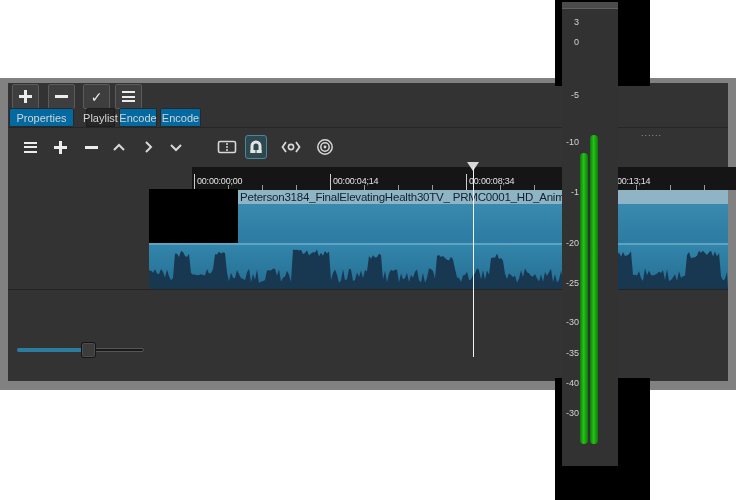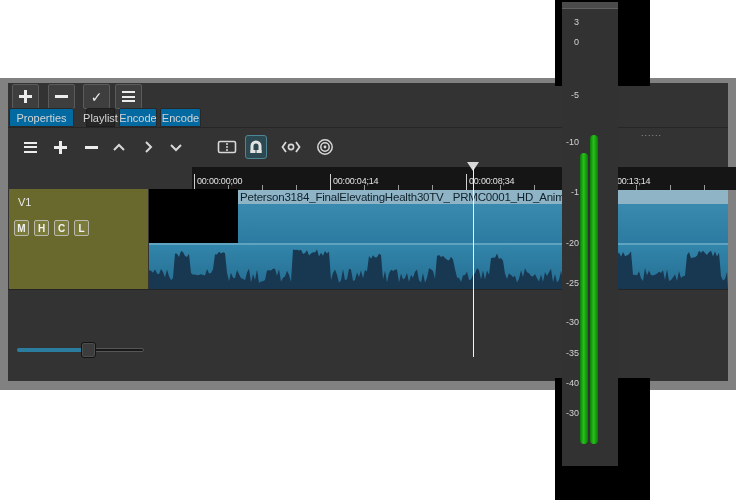--- a/index.html
+++ b/index.html
@@ -224,27 +224,20 @@
         <span class="mtick" style="left: 206px;"></span>
         <span class="mtick" style="left: 240px;"></span>
         <span class="mtick" style="left: 308px;"></span>
         <span class="mtick" style="left: 342px;"></span>
         <span class="mtick" style="left: 376px;"></span>
         <span class="mtick" style="left: 444px;"></span>
         <span class="mtick" style="left: 478px;"></span>
         <span class="mtick" style="left: 512px;"></span>
       </div>
 
-    <div class="track-head">
-      <div class="track-name">V1</div>
-      <div class="thbtn" style="left:5px">M</div>
-      <div class="thbtn" style="left:25px">H</div>
-      <div class="thbtn" style="left:45px">C</div>
-      <div class="thbtn" style="left:65px">L</div>
-    </div>
 
     <div class="clip">
       <div class="clip-title-strip"></div>
       <div class="clip-body"></div>
       <div class="clip-title">Peterson3184_FinalElevatingHealth30TV_ PRMC0001_HD_AnimCod</div>
       <div class="clip-thumb"></div>
       <div class="wave-topline"></div>
       <div class="wave-area"><svg width="579" height="44" viewBox="0 0 579 44">
             <path d="M0,44 L0,25.2 L2,25.7 L4,27.7 L6,24.2 L8,28.5 L10,29.2 L12,23.9 L14,27.0 L16,32.5 L18,24.5 L20,31.2 L22,35.2 L24,33.0 L26,8.4 L28,8.7 L30,12.0 L32,5.9 L34,7.0 L36,11.0 L38,12.1 L40,8.7 L42,28.1 L44,29.7 L46,29.5 L48,30.2 L50,29.9 L52,29.3 L54,30.0 L56,30.5 L58,24.1 L60,28.4 L62,28.1 L64,24.2 L66,9.2 L68,9.4 L70,6.7 L72,8.6 L74,7.2 L76,8.1 L78,27.7 L80,36.2 L82,27.7 L84,32.8 L86,33.2 L88,25.1 L90,29.2 L92,33.2 L94,33.7 L96,35.2 L98,27.6 L100,23.8 L102,37.5 L104,29.1 L106,35.0 L108,24.6 L110,38.0 L112,36.6 L114,36.3 L116,35.1 L118,25.6 L120,25.2 L122,25.5 L124,23.8 L126,23.7 L128,30.8 L130,24.2 L132,36.8 L134,32.8 L136,31.5 L138,25.7 L140,29.7 L142,36.9 L144,4.4 L146,5.1 L148,4.7 L150,5.5 L152,4.8 L154,8.9 L156,8.0 L158,5.2 L160,10.4 L162,8.6 L164,7.2 L166,7.6 L168,4.6 L170,11.4 L172,7.7 L174,10.8 L176,6.0 L178,8.5 L180,6.4 L182,35.2 L184,28.1 L186,24.6 L188,29.7 L190,37.7 L192,35.5 L194,24.0 L196,35.3 L198,34.3 L200,23.8 L202,24.4 L204,36.0 L206,35.0 L208,27.5 L210,31.9 L212,25.6 L214,33.2 L216,25.1 L218,26.6 L220,11.0 L222,13.8 L224,10.3 L226,12.4 L228,12.2 L230,8.8 L232,10.0 L234,34.8 L236,25.7 L238,37.4 L240,28.6 L242,24.7 L244,26.0 L246,24.7 L248,24.5 L250,37.4 L252,28.4 L254,34.4 L256,33.1 L258,28.0 L260,37.1 L262,30.1 L264,32.8 L266,26.7 L268,24.5 L270,35.2 L272,37.6 L274,27.9 L276,37.7 L278,33.0 L280,23.2 L282,24.2 L284,26.0 L286,33.7 L288,11.1 L290,10.0 L292,12.0 L294,10.9 L296,13.0 L298,14.7 L300,15.4 L302,11.8 L304,14.4 L306,24.0 L308,32.6 L310,32.9 L312,37.0 L314,30.6 L316,29.9 L318,26.7 L320,34.9 L322,34.4 L324,29.6 L326,28.6 L328,23.3 L330,25.2 L332,34.4 L334,25.3 L336,34.8 L338,25.6 L340,29.7 L342,13.2 L344,12.5 L346,12.7 L348,8.5 L350,14.1 L352,13.1 L354,15.7 L356,28.8 L358,34.0 L360,28.6 L362,29.9 L364,32.3 L366,30.7 L368,37.4 L370,33.8 L372,25.3 L374,32.1 L376,23.3 L378,27.2 L380,28.2 L382,30.9 L384,31.5 L386,28.9 L388,33.3 L390,36.4 L392,29.4 L394,37.1 L396,27.0 L398,31.0 L400,27.3 L402,23.7 L404,37.3 L406,29.1 L408,37.6 L410,35.1 L412,25.7 L414,35.2 L416,26.8 L418,23.8 L420,33.7 L422,35.5 L424,23.9 L426,23.7 L428,23.1 L430,31.8 L432,24.8 L434,27.4 L436,27.1 L438,31.7 L440,33.1 L442,33.5 L444,34.3 L446,23.6 L448,26.0 L450,34.0 L452,24.0 L454,35.8 L456,36.1 L458,24.3 L460,36.2 L462,35.7 L464,13.3 L466,7.9 L468,11.0 L470,7.2 L472,11.8 L474,7.0 L476,10.9 L478,10.6 L480,9.3 L482,6.2 L484,30.1 L486,29.8 L488,30.6 L490,26.3 L492,33.3 L494,35.9 L496,23.0 L498,30.5 L500,25.6 L502,30.0 L504,30.6 L506,29.8 L508,28.7 L510,26.7 L512,28.0 L514,25.2 L516,35.1 L518,24.2 L520,36.1 L522,35.0 L524,32.6 L526,29.3 L528,36.1 L530,26.3 L532,33.1 L534,31.3 L536,30.8 L538,9.9 L540,6.9 L542,13.3 L544,12.6 L546,12.2 L548,10.8 L550,5.7 L552,7.7 L554,5.8 L556,7.9 L558,10.0 L560,7.2 L562,5.7 L564,11.4 L566,6.6 L568,11.6 L570,7.7 L572,31.2 L574,35.6 L576,33.9 L578,27.0 L579,44 Z" fill="#183750"></path>
           </svg></div>

